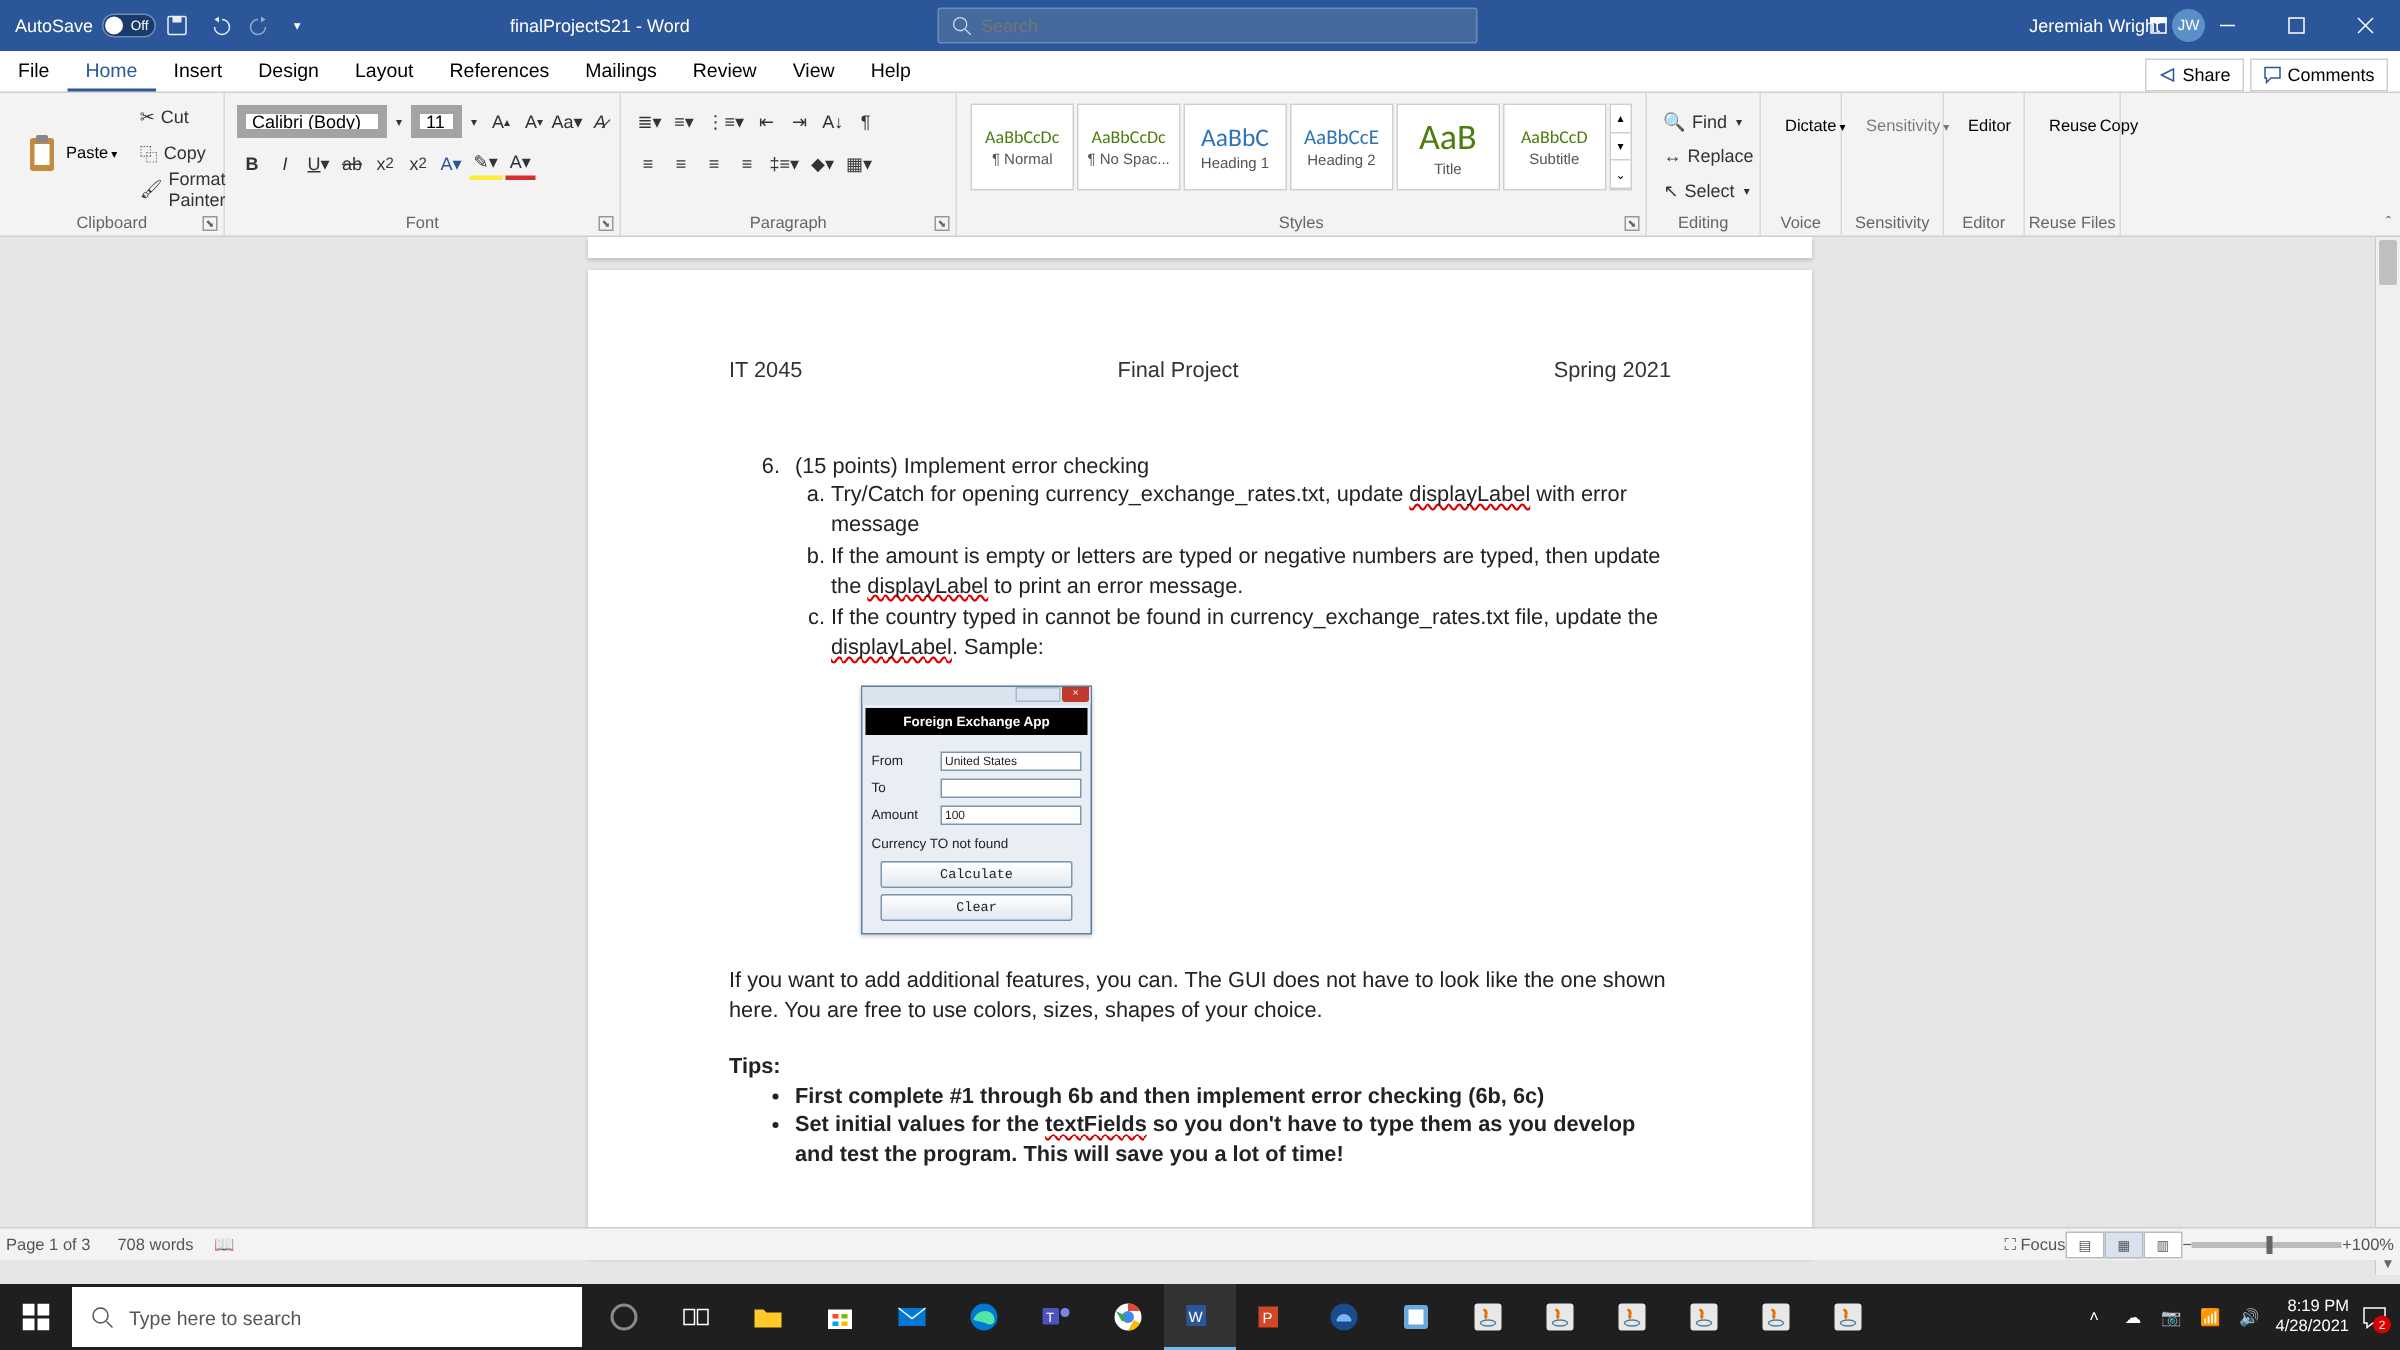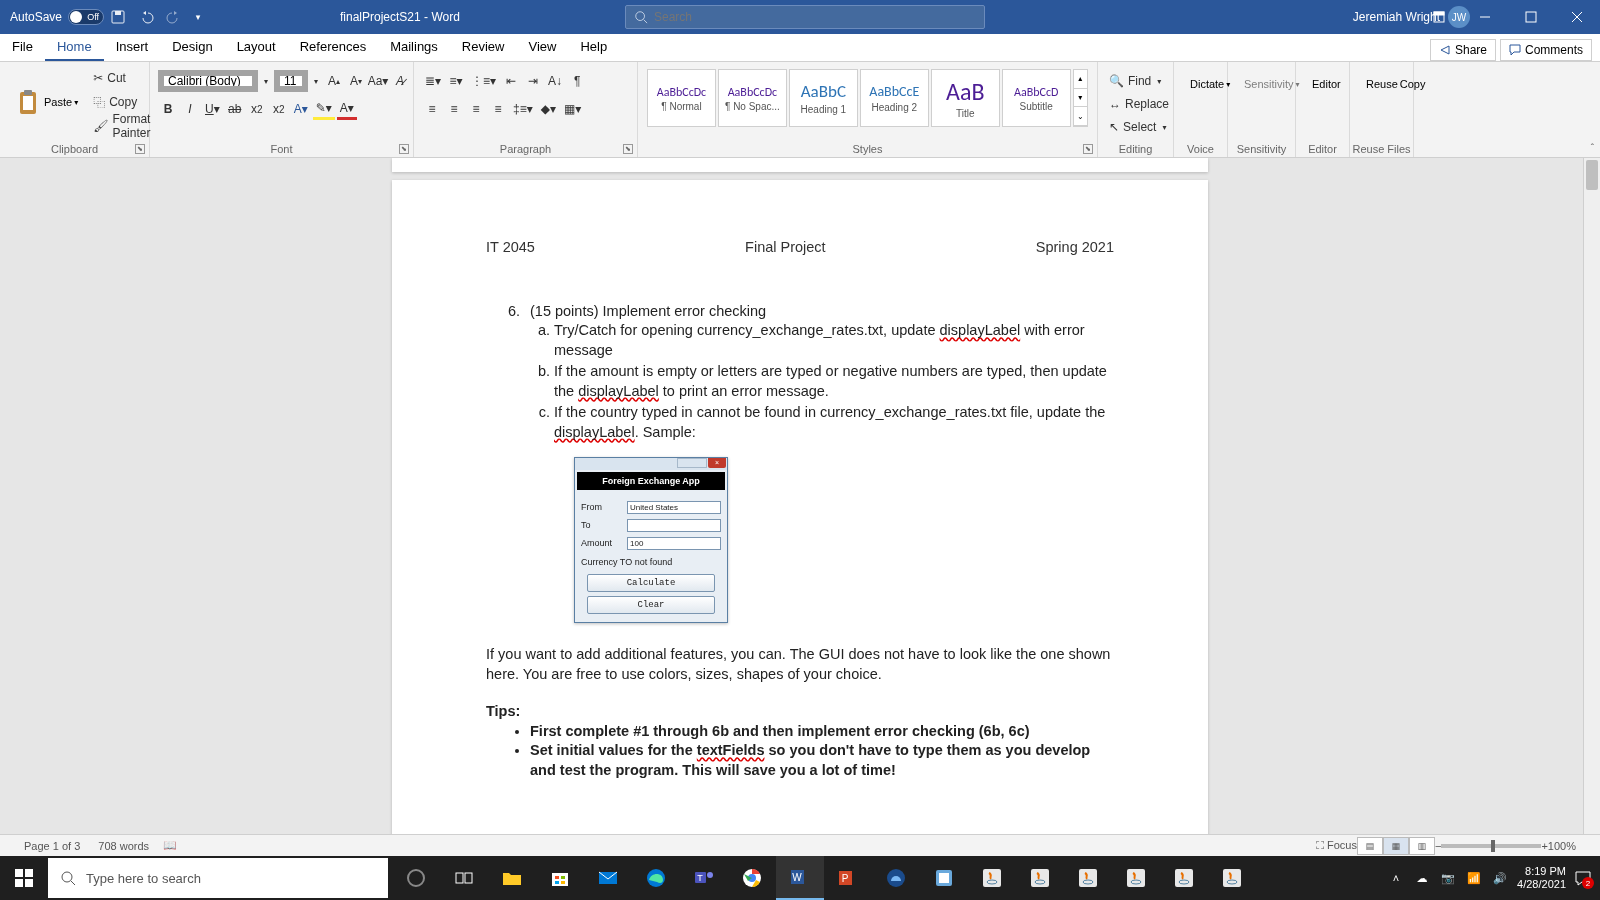--- a/index.html
+++ b/index.html
@@ -36,21 +36,21 @@
 .mini-btn { padding: 2px 3px; font-size: 12px; color: #333; display: flex; align-items: center; justify-content: center; min-width: 20px; height: 22px; }
 .font-sel { border: 6px solid #a3a3a3; height: 22px; font-size: 12px; padding: 0 4px; background: #fff; }
 .font-sel.name { width: 100px; }
 .font-sel.size { width: 34px; }
 .big-btn { display: flex; flex-direction: row; align-items: center; font-size: 11px; padding: 4px 6px; gap: 2px; }
 .big-icon { width: 28px; height: 28px; }
 
 
 .styles-gallery { display: flex; align-items: center; }
 .style-item { width: 72px; height: 58px; border: 1px solid #cfcfcf; background: #fff; margin: 3px 1px; display: flex; flex-direction: column; align-items: center; justify-content: center; }
-.style-item .preview { font-family: "Calibri", serif; color: #4c1d95; }
+.style-item .preview { font-family: "Calibri", serif; color: #4d7c0f; }
 .style-item .lbl { font-size: 10px; color: #555; margin-top: 2px; }
 .gallery-scroll { width: 16px; height: 58px; margin: 3px 1px; display: flex; flex-direction: column; border: 1px solid #cfcfcf; background:#fff; }
 .gallery-scroll div { flex:1; display:flex; align-items:center; justify-content:center; font-size:8px; border-bottom:1px solid #cfcfcf; }
 
 
 .editing-btns { display:flex; flex-direction:column; gap:1px; font-size:12px; padding-top:4px; }
 .editing-btns .mini-btn { justify-content:flex-start; gap:4px; }
 
 
 .doc-area { position: absolute; top: 158px; bottom: 50px; left: 0; right: 0; overflow: hidden; background: #e6e6e6; }
@@ -73,21 +73,21 @@
 .app-mock .mock-title .wmid { position: absolute; right: 20px; top: 0; width: 30px; height: 10px; background: #d9e4ef; border: 1px solid #a6b8ca; }
 .app-mock .banner { background: #000; color: #fff; text-align: center; padding: 3px 0; font-weight: bold; margin: 2px; }
 .app-mock .form { padding: 4px 6px; }
 .app-mock .frow { display: flex; align-items: center; margin: 5px 0; gap: 6px; }
 .app-mock .frow label { width: 40px; }
 .app-mock .frow .inp { flex: 1; height: 13px; border: 1px solid #7a95b0; background: #fff; font-size: 8px; padding: 0 2px; line-height: 12px; }
 .app-mock .status { margin: 6px 0; }
 .app-mock .btn { border: 1px solid #7a95b0; background: linear-gradient(#fff,#e1e8ef); text-align: center; padding: 2px 0; margin: 4px 6px; border-radius: 2px; font-family: Liberation Mono, monospace; }
 
 
-.statusbar { position: absolute; bottom: 44px; left: 0; right: 0; height: 22px; background: #f3f3f3; border-top: 1px solid #cfcfcf; display: flex; align-items: center; font-size: 11px; color: #555; padding: 0 24px; justify-content: space-between; }
+.statusbar { position: absolute; bottom: 60px; left: 0; right: 0; height: 22px; background: #f3f3f3; border-top: 1px solid #cfcfcf; display: flex; align-items: center; font-size: 11px; color: #555; padding: 0 4px; justify-content: space-between; }
 .statusbar .right { margin-left: auto; display: flex; align-items: center; }
 .view-btns { display:flex; gap:0; }
 .view-btns div { width:26px; height:18px; border:1px solid #bbb; display:flex; align-items:center; justify-content:center; font-size:9px; background:#fff; }
 .zoom-slider { width:100px; height:4px; background:#bbb; position:relative; }
 .zoom-slider::after { content:""; position:absolute; left:50%; top:-4px; width:4px; height:12px; background:#666; }
 
 
 .taskbar { position: absolute; bottom: 0; left: 0; right: 0; height: 44px; background: #1f1f1f; display: flex; align-items: center; }
 .start-btn { width: 48px; height: 44px; display: flex; align-items: center; justify-content: center; }
 .searchbar-tb { width: 340px; height: 40px; background: #fff; display: flex; align-items: center; padding: 0 12px; gap: 10px; color: #555; font-size: 13px; margin-right: 4px; }

